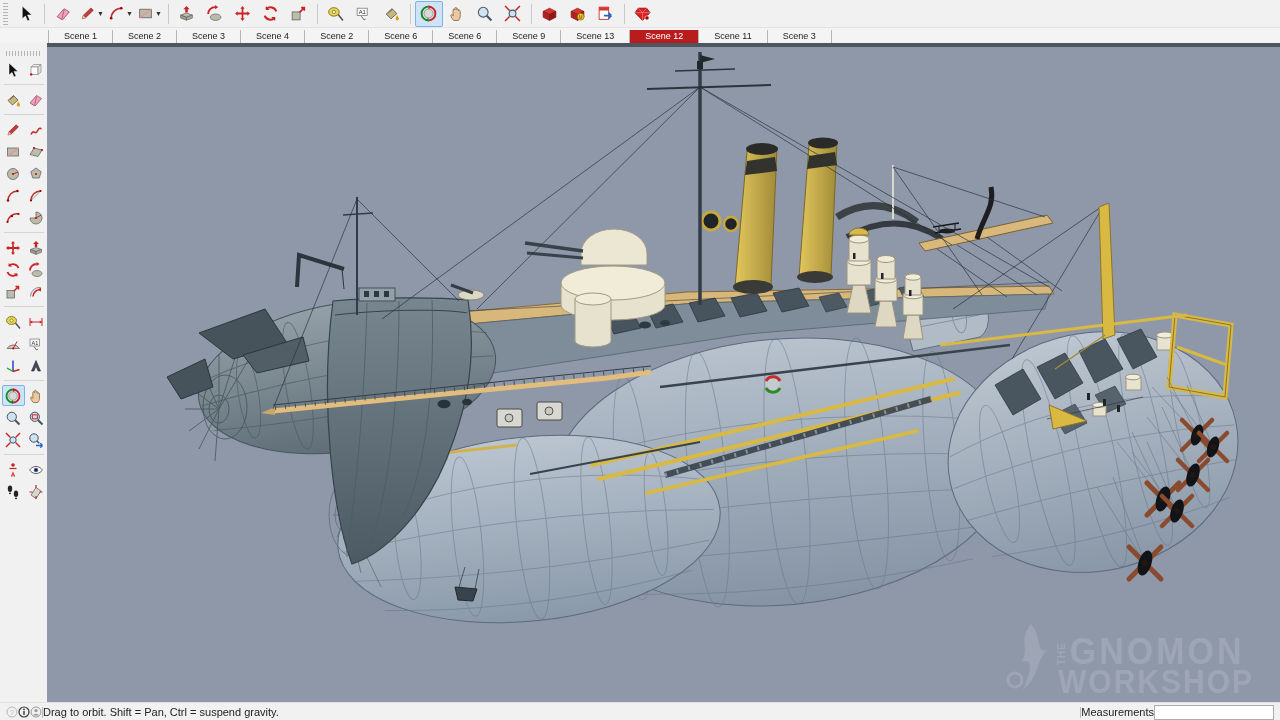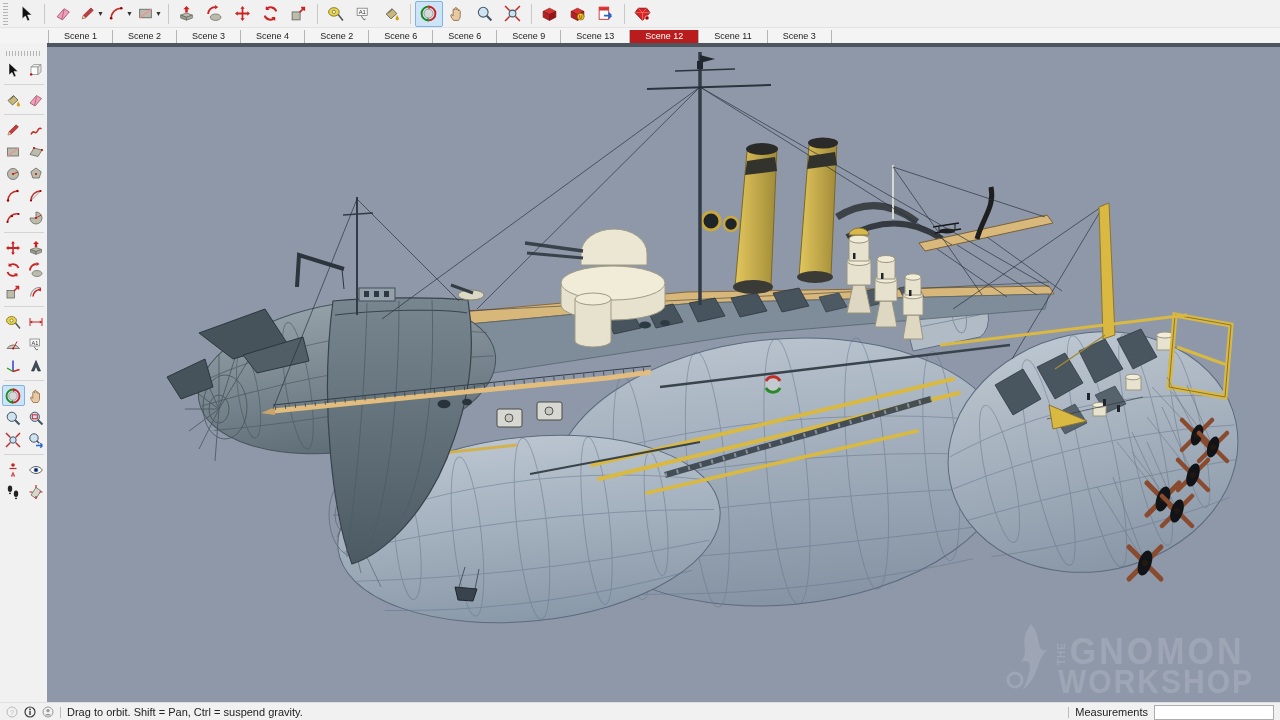--- a/index.html
+++ b/index.html
@@ -29,21 +29,21 @@
   .viewport{flex:1;position:relative;background:#8e98a9;overflow:hidden}
   .ship{position:absolute;left:0;top:0;width:100%;height:100%}
   
   .watermark{position:absolute;right:26px;bottom:8px;display:flex;align-items:flex-end;gap:5px;color:rgba(255,255,255,.14);pointer-events:none}
   .wm-text{line-height:.88;font-weight:bold}
   .wm-row1{display:flex;align-items:flex-end}
   .wm-the{font-size:10px;letter-spacing:1px;writing-mode:vertical-rl;transform:rotate(180deg);margin-right:3px;margin-bottom:3px}
   .wm-gnomon{font-size:34px;letter-spacing:3px;transform:scaleY(1.08);transform-origin:bottom}
   .wm-workshop{font-size:30px;letter-spacing:2px;transform:scaleY(1.08);transform-origin:top}
   
-  .status{height:19px;display:flex;align-items:center;background:#f1f1f1;font-size:11px;color:#222;padding:0 6px;gap:6px;border-top:1px solid #e0e0e0;box-sizing:border-box}
+  .status{height:19px;display:flex;align-items:center;background:#f1f1f1;font-size:11px;color:#222;padding:0 6px;border-top:1px solid #e0e0e0;box-sizing:border-box}
   .sico{width:12px;height:12px;flex:none}
   .ssep{width:1px;height:11px;background:#bbb;flex:none}
   .hint{white-space:nowrap}
   .spacer{flex:1}
   .meas-input{width:112px;height:13px;border:1px solid #abadb3;background:#fff;font-size:10px;padding:0 3px;font-family:"Liberation Sans",sans-serif}
 </style>
 </head>
 <body>
 
 <div class="toolbar">

